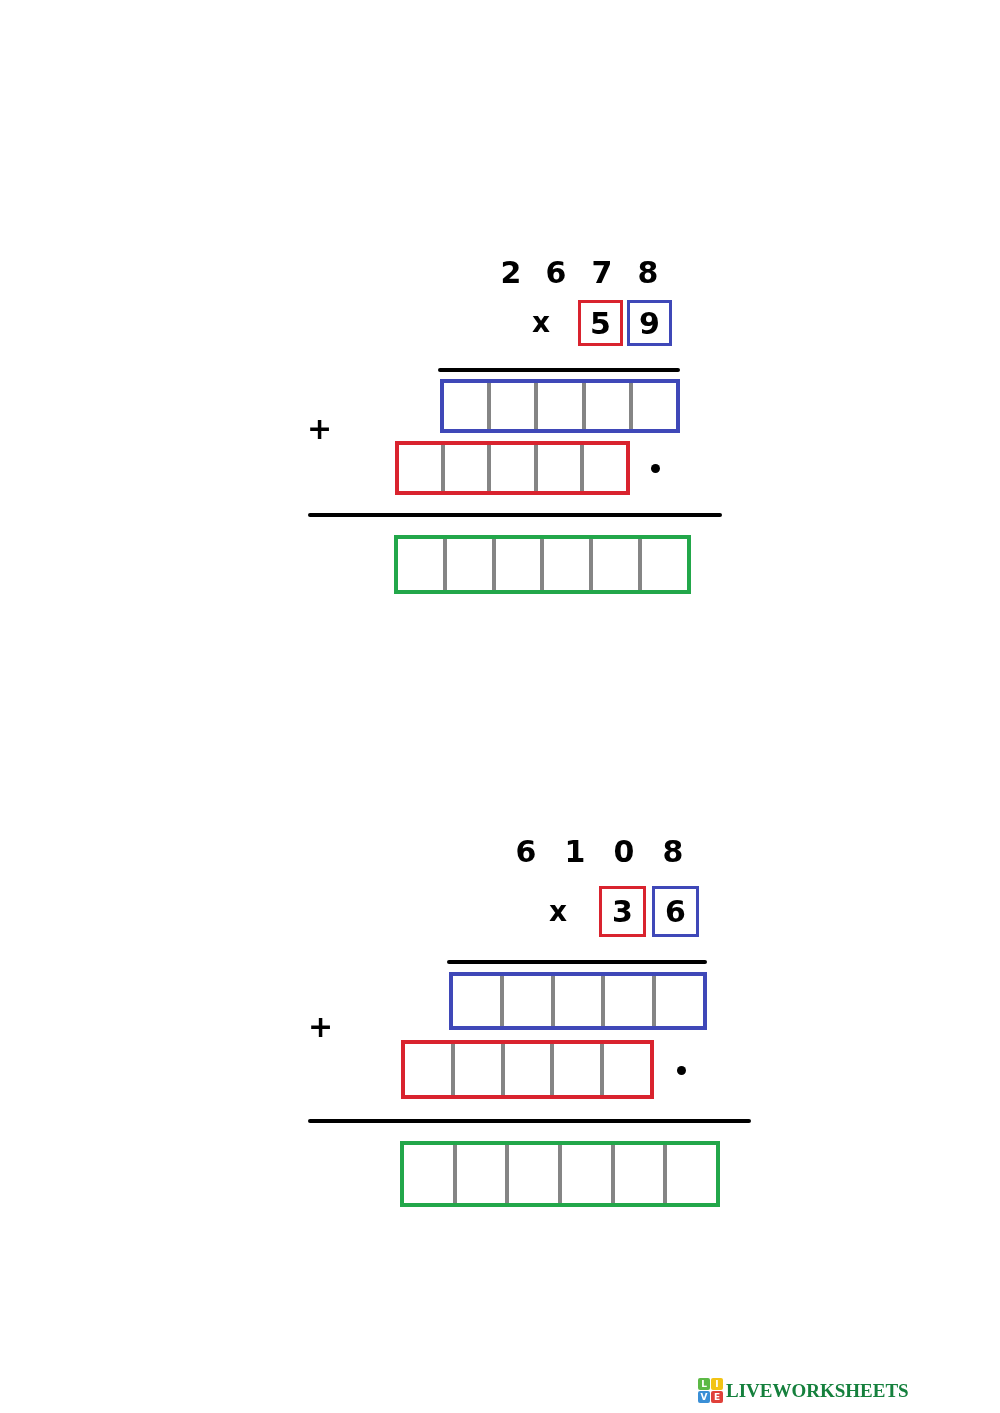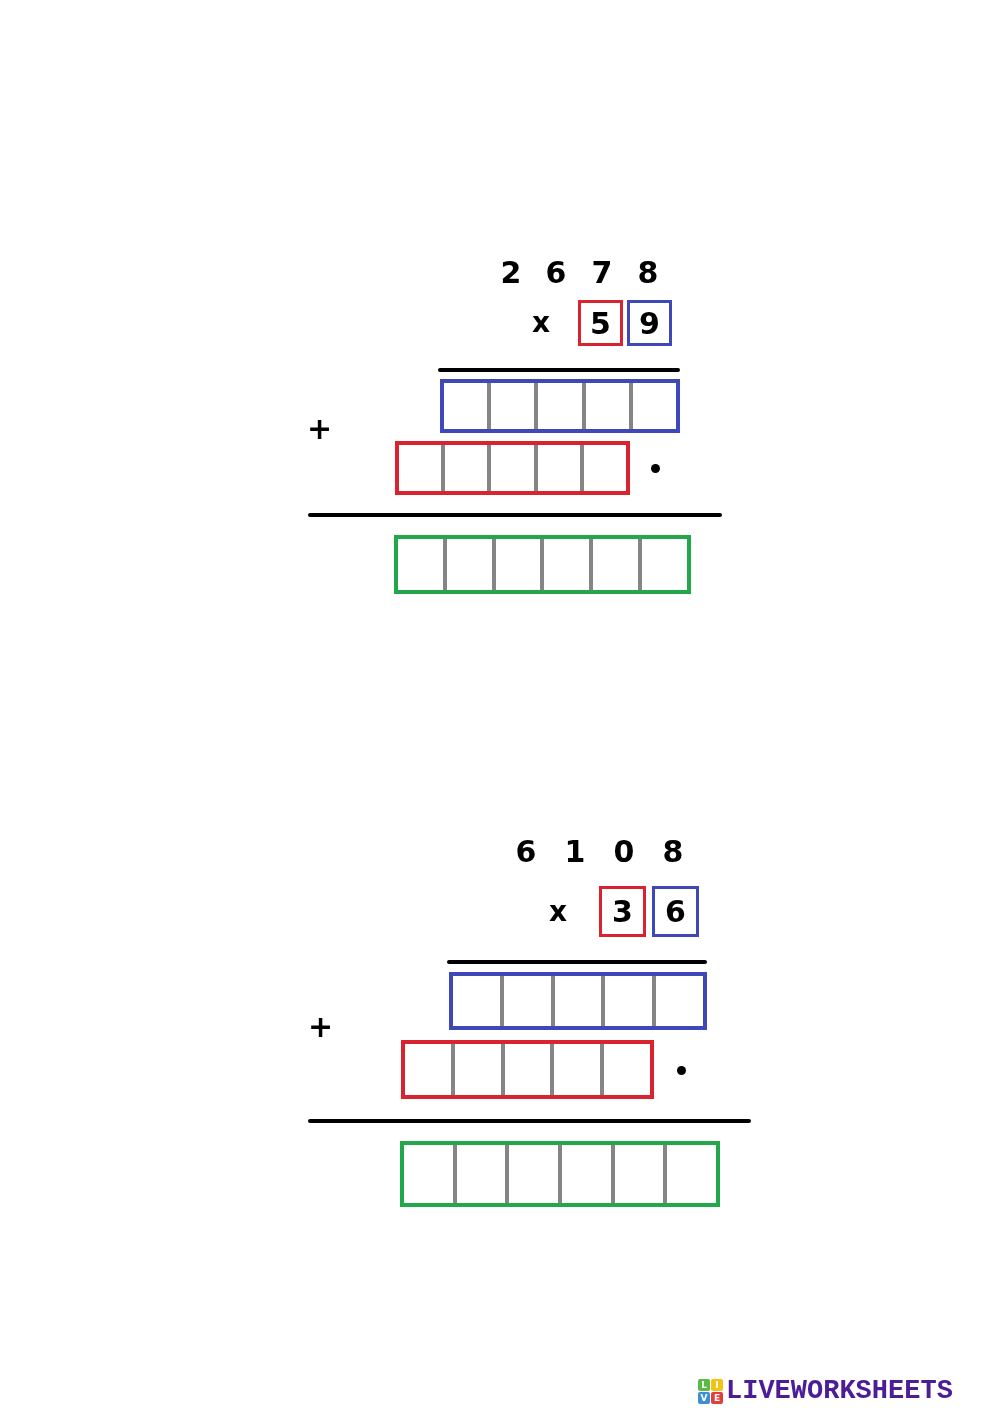--- a/index.html
+++ b/index.html
@@ -10,21 +10,21 @@
   .rule { position:absolute; background:#000; height:4px; border-radius:2px; }
   .answer-row { position:absolute; box-sizing:border-box; border:4px solid; display:flex; }
   .answer-cell { flex:1; box-sizing:border-box; border-right:4px solid #858585; background:#fff; }
   .answer-cell:last-child { border-right:none; }
   .answer-cell input { width:100%; height:100%; border:none; outline:none; background:transparent; text-align:center; font-size:26px; font-weight:bold; padding:0; }
   .plus { position:absolute; font-weight:bold; font-size:30px; line-height:1; color:#000; }
   .dot { position:absolute; width:9px; height:9px; border-radius:50%; background:#000; }
   .logo { position:absolute; left:698px; top:1378px; display:flex; align-items:center; }
   .logo-grid { display:grid; grid-template-columns:12px 12px; grid-template-rows:12px 12px; gap:1px; margin-right:3px; }
   .logo-tile { font-size:9px; font-weight:bold; color:#fff; display:flex; align-items:center; justify-content:center; border-radius:2px; }
-  .logo-text { font-family:Liberation Mono, monospace; font-weight:bold; font-size:27px; color:#4c1d95; letter-spacing:0px; line-height:1; }
+  .logo-text { font-family:Liberation Serif, serif; font-weight:bold; font-size:19px; color:#15803d; letter-spacing:0px; line-height:1; }
 </style>
 </head>
 <body>
 
 <div>
   <span class="digit" style="left:496px;top:258px;">2</span>
   <span class="digit" style="left:541px;top:258px;">6</span>
   <span class="digit" style="left:587px;top:258px;">7</span>
   <span class="digit" style="left:633px;top:258px;">8</span>
 

